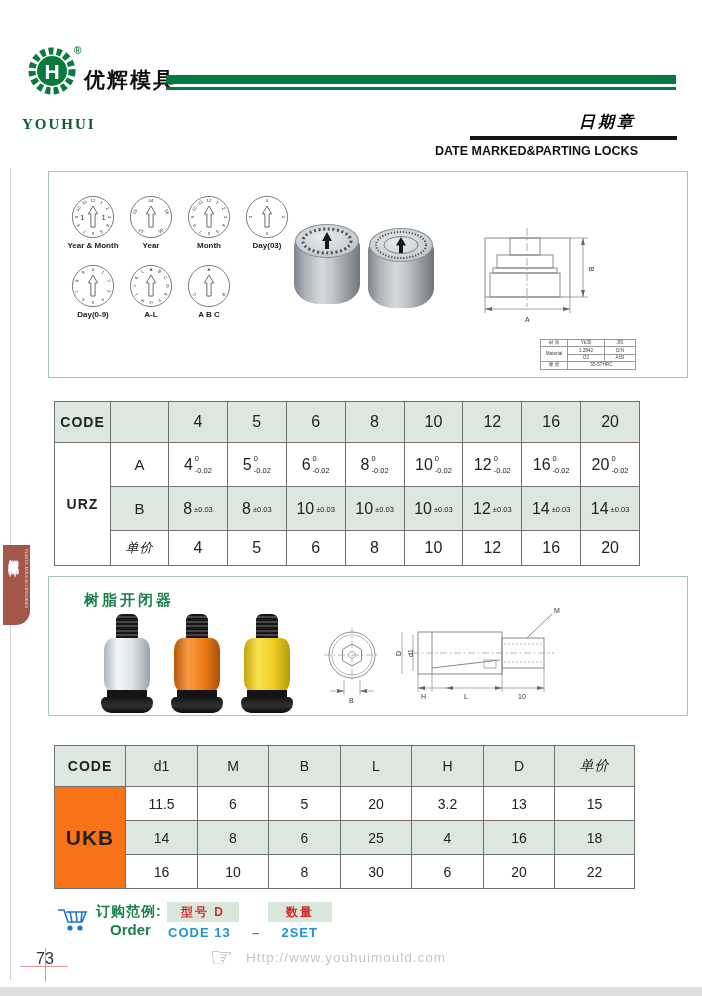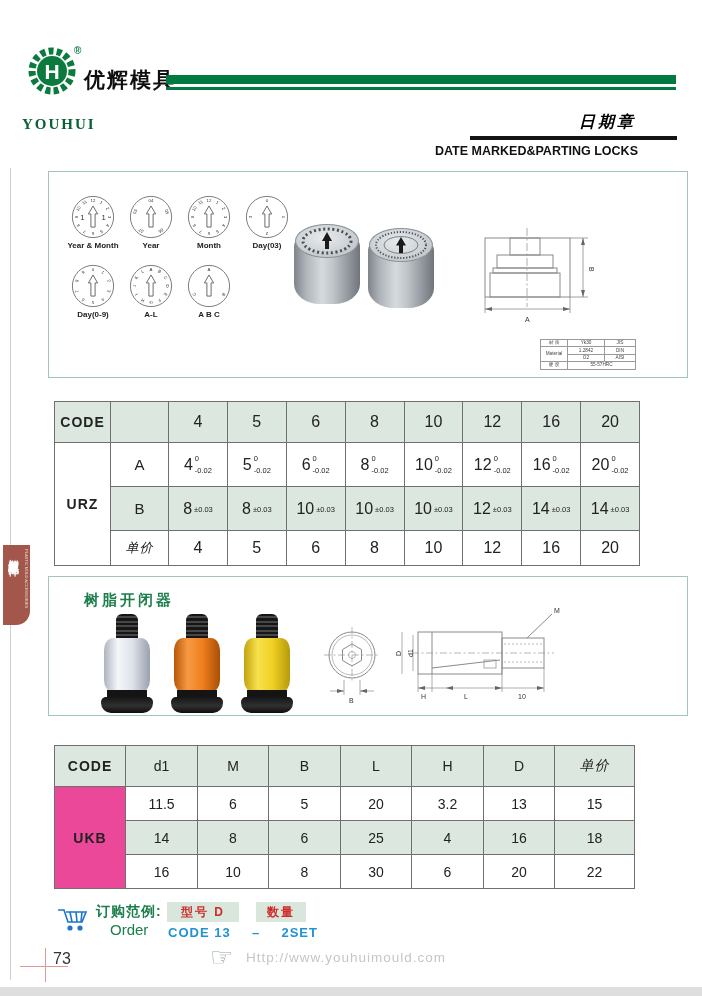--- a/index.html
+++ b/index.html
@@ -23,21 +23,21 @@
   
   .left-line{position:absolute;left:10px;top:168px;width:1px;height:812px;background:#cfcfcf;}
   .side-tab{position:absolute;left:3px;top:545px;width:27px;height:80px;background:#a2574a;
             border-radius:0 0 14px 0;}
   .side-tab .cn{position:absolute;left:4px;top:5px;writing-mode:vertical-rl;font-size:10.5px;
                 letter-spacing:1.5px;color:#fff;font-weight:bold;}
   .side-tab .en{position:absolute;right:1px;top:4px;writing-mode:vertical-rl;font-size:4px;color:#e6d2cc;}
   .bottom-strip{position:absolute;left:0;top:987px;width:702px;height:9px;background:#dedede;}
   .crop-h{position:absolute;left:20px;top:966px;width:48px;height:1px;background:#d99;}
   .crop-v{position:absolute;left:45px;top:948px;width:1px;height:34px;background:#d99;}
-  .pageno{position:absolute;left:53px;top:950px;font-size:16px;color:#333;}
+  .pageno{position:absolute;left:36px;top:950px;font-size:16px;color:#333;}
   .hand{position:absolute;left:210px;top:942px;font-size:26px;color:#95a895;}
   .url{position:absolute;left:246px;top:950px;font-size:13.5px;letter-spacing:1px;color:#c6c6c6;}
 
   
   .secbox{position:absolute;border:1.5px solid #a3c7b4;background:#fff;}
   #sec1{left:48px;top:171px;width:638px;height:205px;}
   #sec2{left:48px;top:576px;width:638px;height:138px;}
   .resin-title{position:absolute;left:66px;top:591px;font-size:15px;font-weight:bold;letter-spacing:3px;color:#1b7e4b;margin-left:18px;}
 
   
@@ -89,25 +89,25 @@
   .plug{position:relative;width:56px;height:100px;}
   .p-thread{position:absolute;left:17px;top:0;width:22px;height:26px;border-radius:6px 6px 2px 2px;
             background:repeating-linear-gradient(180deg,#161616 0 2.5px,#474747 2.5px 4.5px);}
   .p-body{position:absolute;left:5px;top:24px;width:46px;height:54px;border-radius:9px/12px;}
   .p-base{position:absolute;left:8px;top:76px;width:40px;height:8px;background:#141414;}
   .p-foot{position:absolute;left:2px;top:83px;width:52px;height:16px;border-radius:5px 5px 10px 10px;
           background:linear-gradient(180deg,#161616,#303030 55%,#0d0d0d);}
 
   
   .ord-cn{position:absolute;left:96px;top:903px;font-size:14px;font-weight:bold;color:#1b7e4b;letter-spacing:1px;}
-  .ord-en{position:absolute;left:110px;top:921px;font-size:15px;font-weight:normal;color:#1b7e4b;}
+  .ord-en{position:absolute;left:110px;top:921px;font-size:15px;font-weight:bold;color:#1b7e4b;}
   .gbox{position:absolute;top:902px;height:20px;background:#d8e6dc;color:#cf2b2b;font-weight:bold;font-size:12px;
         display:flex;align-items:center;justify-content:center;letter-spacing:2px;}
   #gbox1{left:167px;width:72px;}
-  #gbox2{left:256px;width:50px;text-align:right;}
+  #gbox2{left:268px;width:64px;text-align:right;}
   .ord-ex{position:absolute;left:168px;top:925px;width:150px;font-size:13px;font-weight:bold;
           color:#2193d1;letter-spacing:1px;display:flex;justify-content:space-between;}
 
   svg text{font-family:"Liberation Sans",sans-serif;}
   .dimtxt{font-size:7px;fill:#333;}
 </style>
 </head>
 <body>
 
 <div class="page">
@@ -539,21 +539,21 @@
           <td class="glab">CODE</td>
           <td class="hk">d1</td>
           <td class="hk">M</td>
           <td class="hk">B</td>
           <td class="hk">L</td>
           <td class="hk">H</td>
           <td class="hk">D</td>
           <td class="hk cjk">单价</td>
         </tr>
         <tr>
-          <td class="glab" rowspan="3" style="background:#ec4899;font-size:14px">UKB</td>
+          <td class="glab" rowspan="3" style="background:#f97316;font-size:21px">UKB</td>
           <td class="n3">11.5</td>
           <td class="n3">6</td>
           <td class="n3">5</td>
           <td class="n3">20</td>
           <td class="n3">3.2</td>
           <td class="n3">13</td>
           <td class="n3">15</td>
         </tr>
         <tr class="ghdr">
           <td class="n3">14</td>

